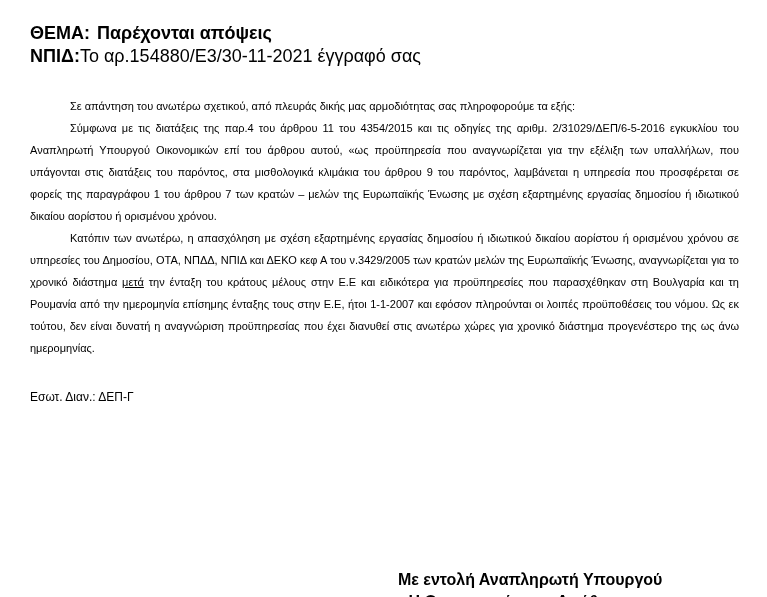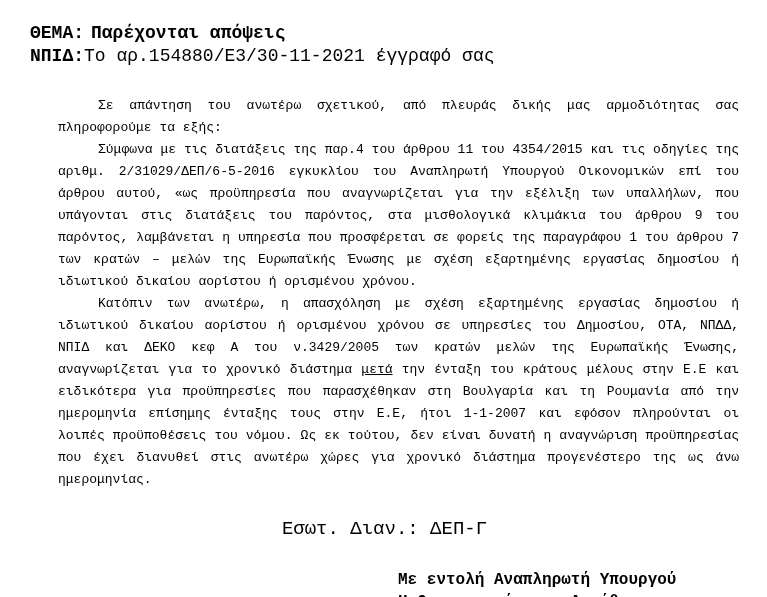--- a/index.html
+++ b/index.html
@@ -7,58 +7,56 @@
     margin: 0;
     padding: 0;
     background: #ffffff;
   }
   .page {
     position: relative;
     width: 767px;
     height: 597px;
     background: #ffffff;
     color: #000000;
-    font-family: Liberation Mono, monospace;
+    font-family: Liberation Sans, sans-serif;
     padding: 22px 28px 0 30px;
     overflow: hidden;
   }
   .header-line {
     font-size: 18px;
     line-height: 23px;
     white-space: nowrap;
   }
   .hdr-label {
     font-weight: bold;
   }
   .hdr-bold-text {
     font-weight: bold;
     margin-left: 7px;
   }
   .hdr-reg-text {
     font-weight: normal;
   }
   .doc-body {
     margin-top: 27px;
-    font-size: 13px;
+    font-size: 11px;
     line-height: 22px;
     text-align: justify;
-    margin-left: 28px;
   }
   .doc-body p {
     margin: 0;
     text-indent: 40px;
   }
   .underline {
     text-decoration: underline;
   }
   .distribution {
     margin-top: 27px;
-    font-size: 19px;
+    font-size: 12px;
     line-height: 22px;
-    text-align: center;
   }
   .signature {
     position: absolute;
     left: 398px;
     top: 553px;
     width: 258px;
     text-align: center;
     font-weight: bold;
     font-size: 16px;
     line-height: 22px;

